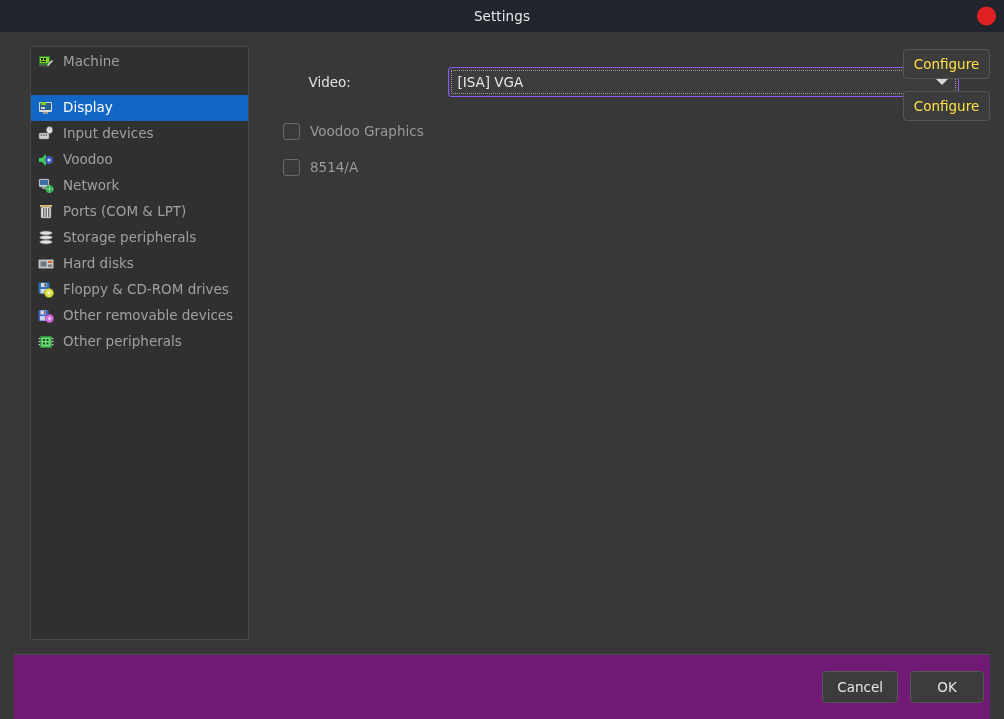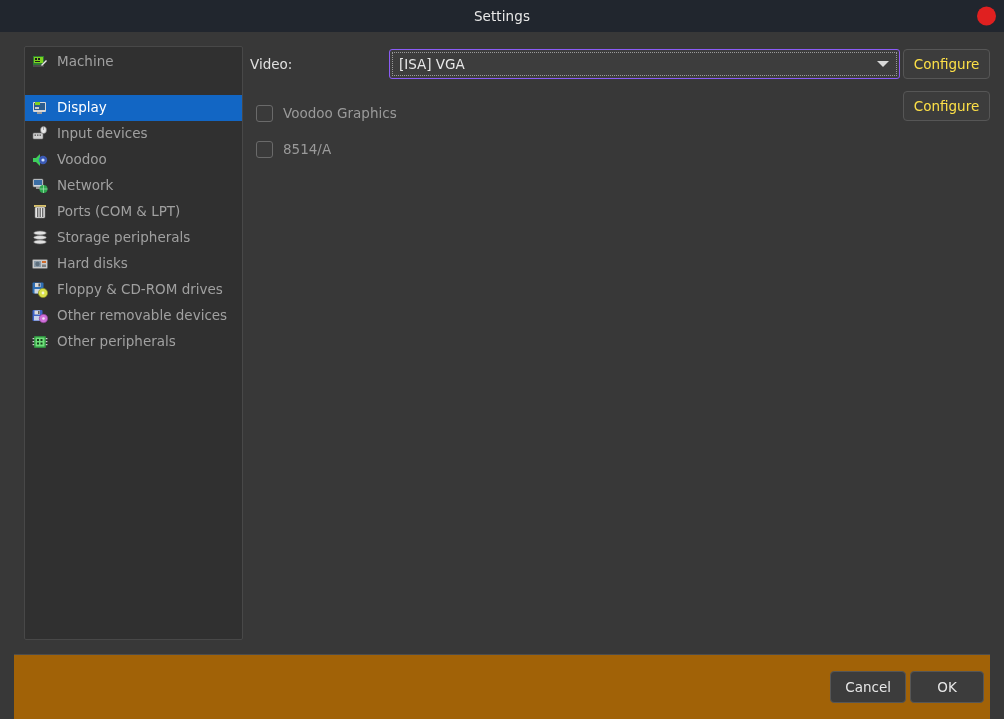--- a/index.html
+++ b/index.html
@@ -48,22 +48,23 @@
     border: none;
     cursor: pointer;
   }
 
   
   .dialog-body {
     flex: 1 1 auto;
     position: relative;
     background: #383838;
     display: flex;
-    padding: 14px 14px 0 24px;
+    padding: 14px 14px 0 30px;
     min-height: 0;
+    gap: 21px;
   }
 
   
   .sidebar {
     width: 219px;
     flex: 0 0 219px;
     background: #303030;
     border: 1px solid #484848;
     border-radius: 2px;
     padding: 2px 0 0 0;
@@ -92,21 +93,22 @@
   .main-pane {
     flex: 1 1 auto;
     position: relative;
     padding-left: 7px;
   }
 
   .row-video {
     display: flex;
     align-items: center;
     height: 32px;
-    margin-top: 2px;
+    margin-top: 20px;
+    justify-content: center;
   }
   .field-label {
     font-size: 13.5px;
     color: #e0e0e0;
     width: 139px;
     flex: 0 0 139px;
   }
 
   .combo {
     position: relative;
@@ -185,27 +187,27 @@
   .check-label {
     font-size: 13.5px;
     color: #9a9a9a;
   }
 
   
   .footer {
     flex: 0 0 65px;
     height: 65px;
     position: relative;
-    background: #a16207;
+    background: #701a75;
     border-top: 1px solid #4d4d4d;
     margin: 14px 14px 0 14px;
     display: flex;
     align-items: center;
     justify-content: flex-end;
-    gap: 4px;
+    gap: 12px;
     padding-right: 6px;
   }
   .footer .btn { min-width: 74px; height: 32px; }
   #ok-button { min-width: 74px; }
 </style>
 </head>
 <body>
 
 <div id="app">
 

